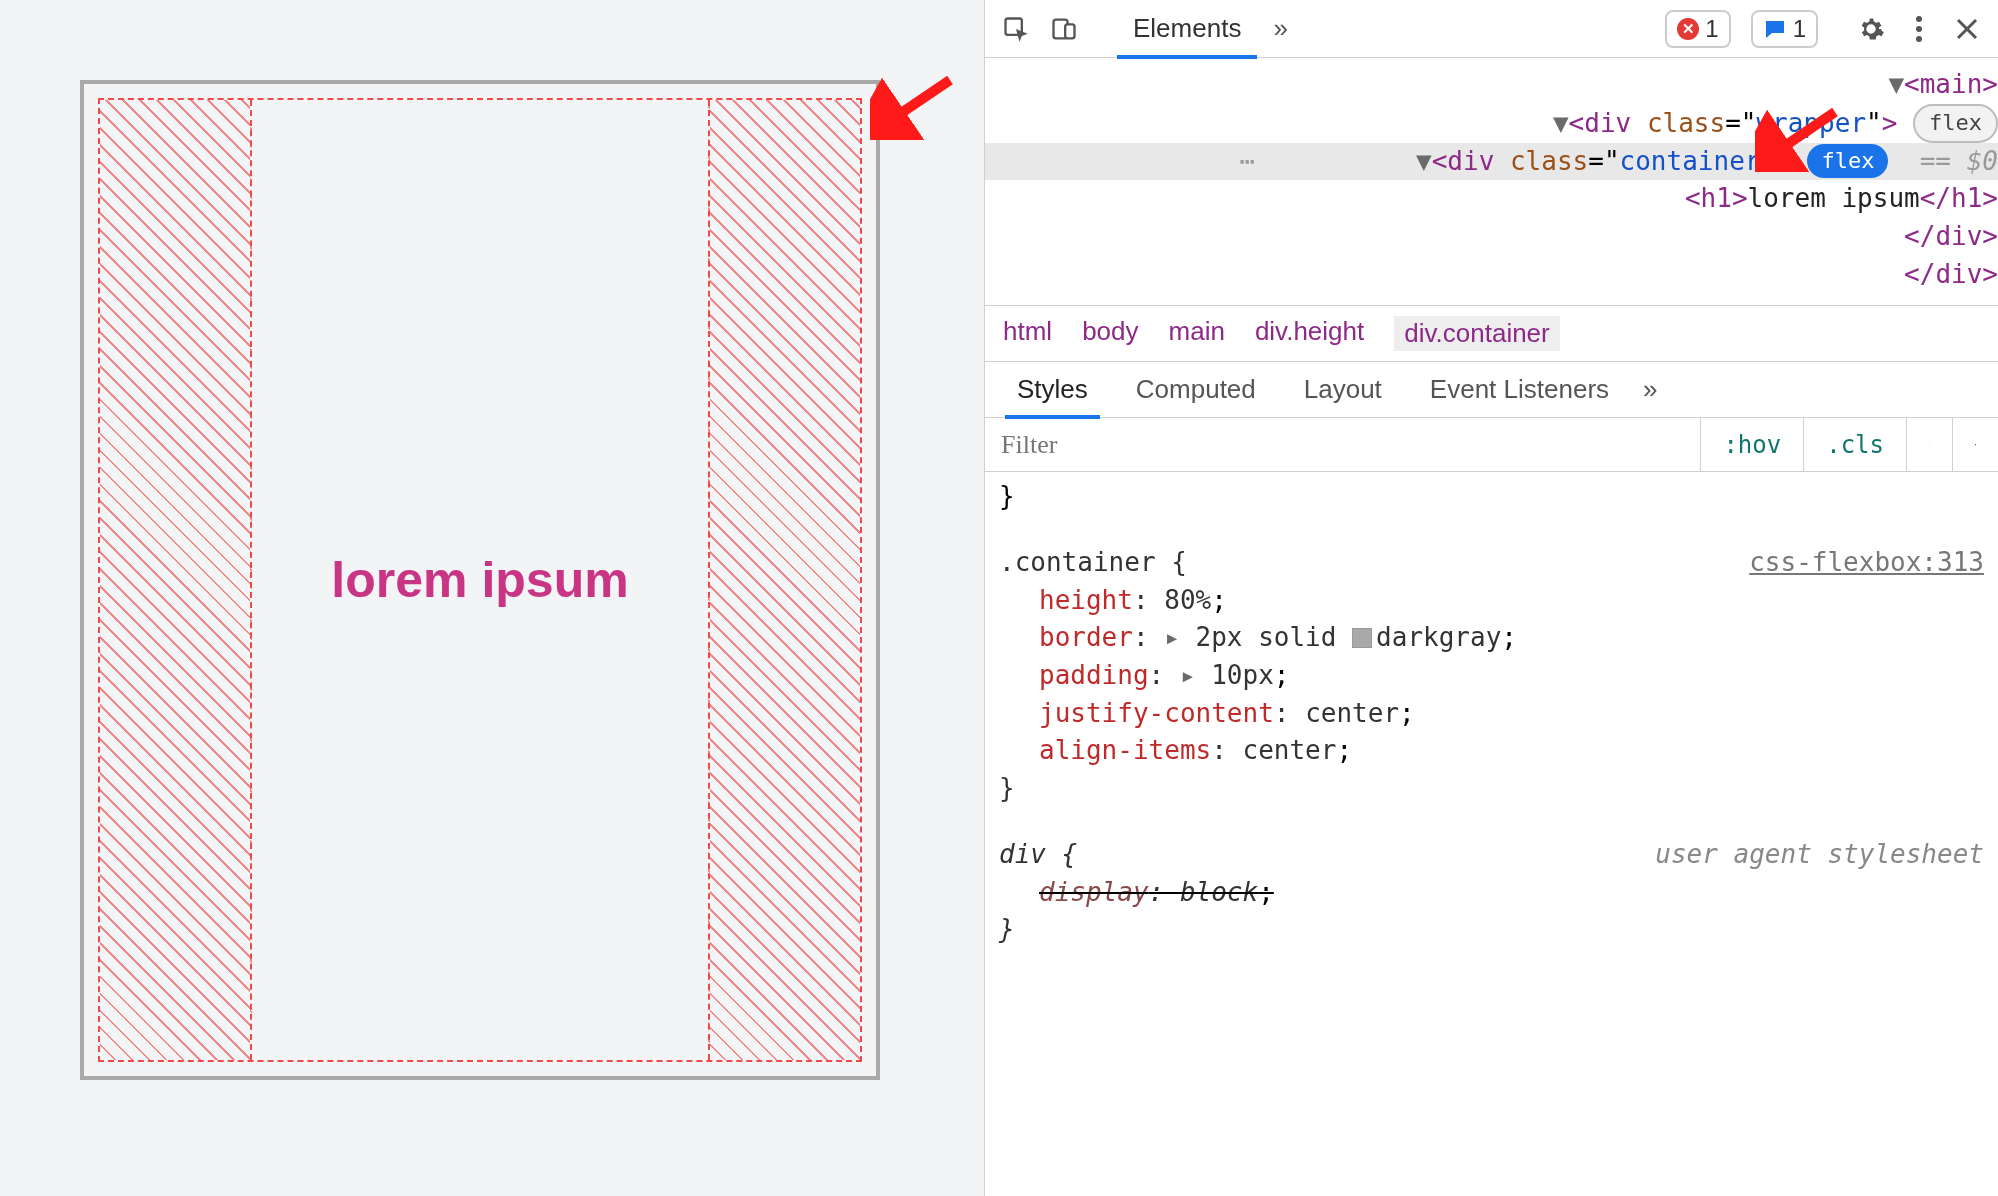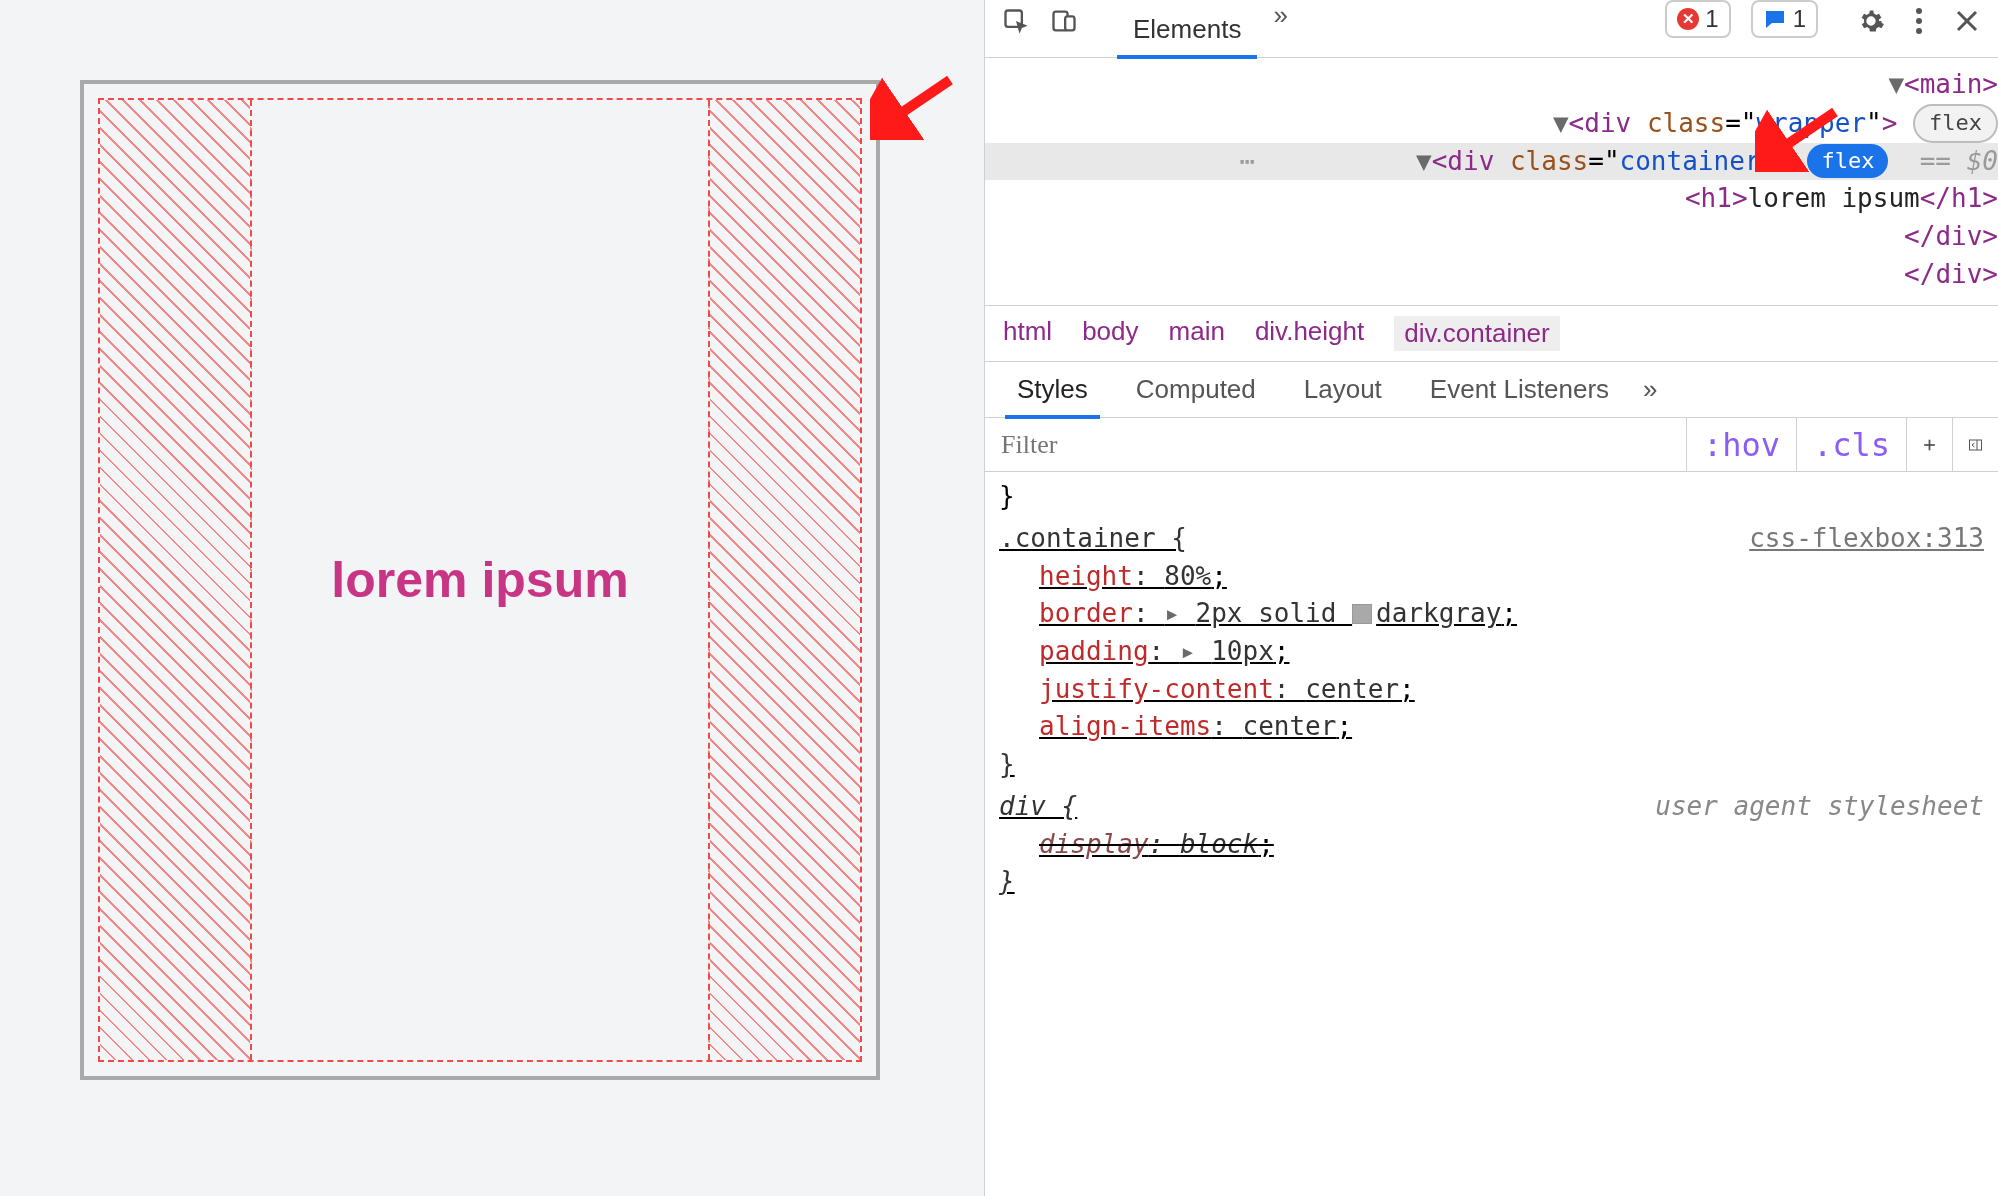--- a/index.html
+++ b/index.html
@@ -53,21 +53,21 @@
     display: flex; flex-direction: column;
     border-left: 1px solid #d0d0d0;
     background: #fff;
     min-width: 0;
   }
 
   
   .dt-toolbar {
     height: 58px;
     border-bottom: 1px solid #d0d0d0;
-    display: flex; 
+    display: flex; align-items: center;
     padding: 0 10px;
     gap: 6px;
   }
   .tb-btn {
     width: 42px; height: 42px;
     display: flex; align-items: center; justify-content: center;
     color: #555;
     border-radius: 4px;
   }
   .tb-sep { width: 20px; }
@@ -161,35 +161,35 @@
     height: 54px;
   }
   .filter-input {
     flex: 1; border: none; outline: none;
     font-size: 26px; padding: 0 16px; color: #555;
     font-family: Liberation Serif, serif;
     background: transparent;
   }
   .fb-btn {
     font-family: Menlo, Consolas, monospace;
-    font-size: 32px; color: #8b5cf6;
-    padding: 0 16px; height: 100%;
+    font-size: 24px; color: #0f766e;
+    padding: 0 22px; height: 100%;
     display: flex; align-items: center;
     border-left: 1px solid #d0d0d0;
   }
   .fb-icon { width: 46px; justify-content: center; }
 
   
   .dt-styles {
     font-family: Menlo, Consolas, monospace;
     font-size: 26px; line-height: 1.45;
     padding: 6px 14px;
     overflow: hidden;
   }
-  .rule { margin-top: 4px; position: relative; text-decoration: underline; }
+  .rule { margin-top: 28px; position: relative; }
   .rule .selector { color: #333; }
   .rule .brace { color: #333; }
   .rule .src {
     position: absolute; right: 0; top: 0;
     color: #777; text-decoration: underline;
     font-style: normal;
   }
   .rule .src.ua { text-decoration: none; font-style: italic; color: #888; }
   .decl { padding-left: 40px; }
   .decl .prop { color: #bf2a2a; }

